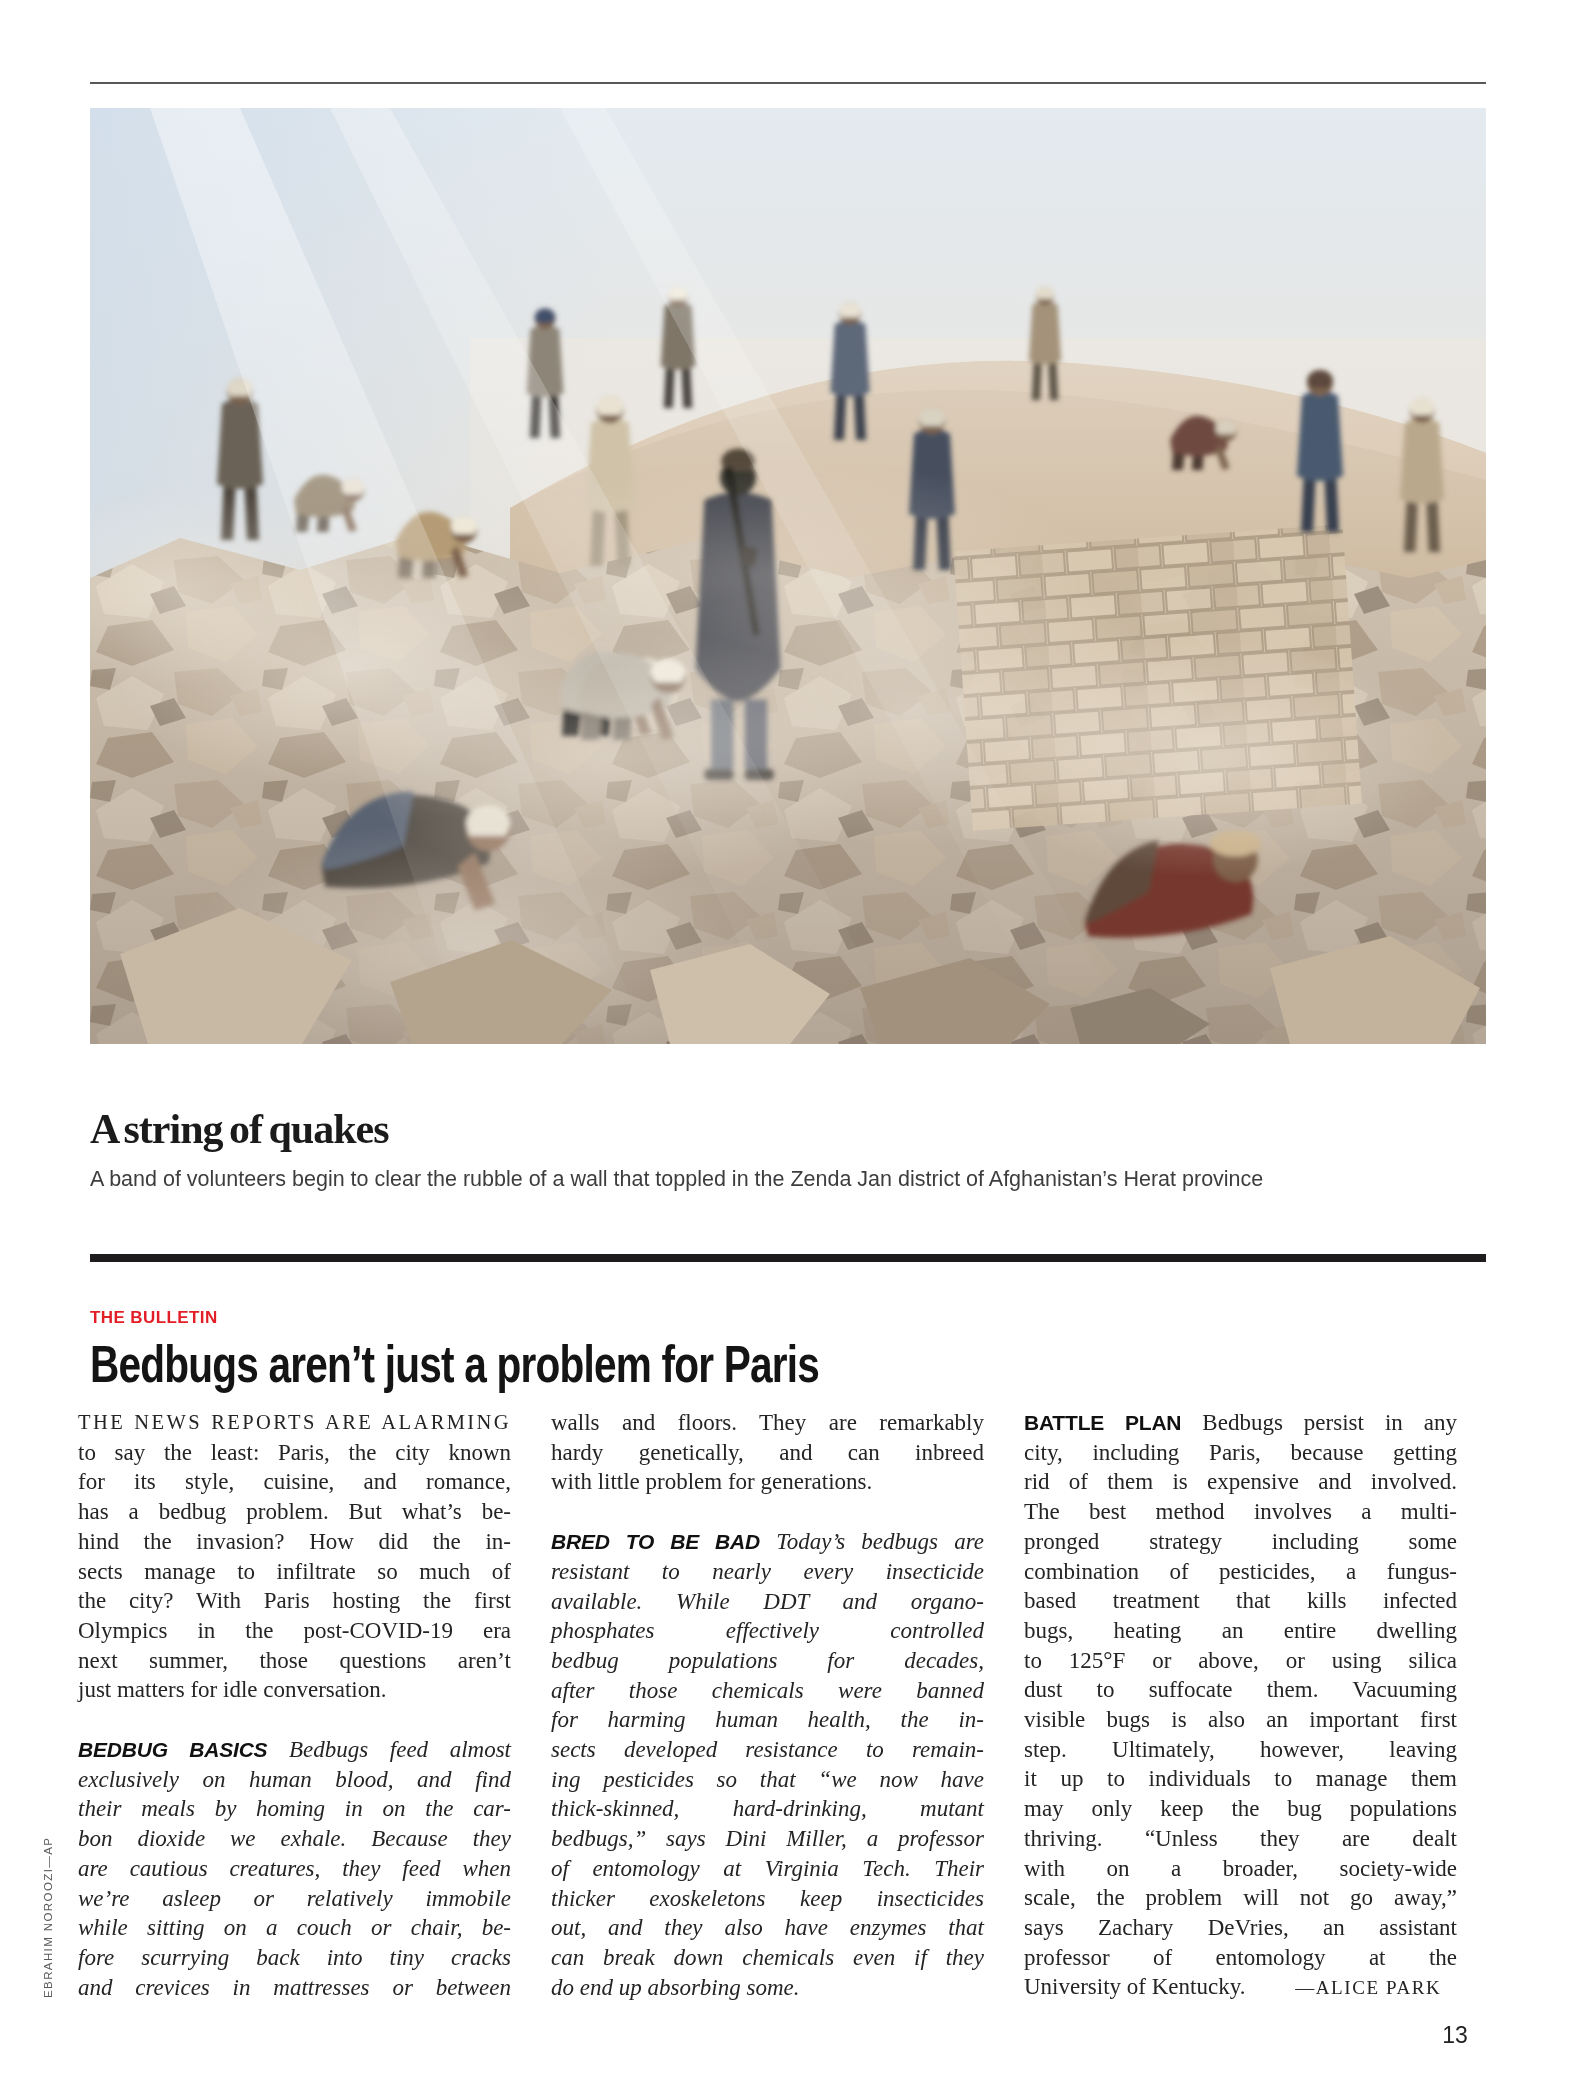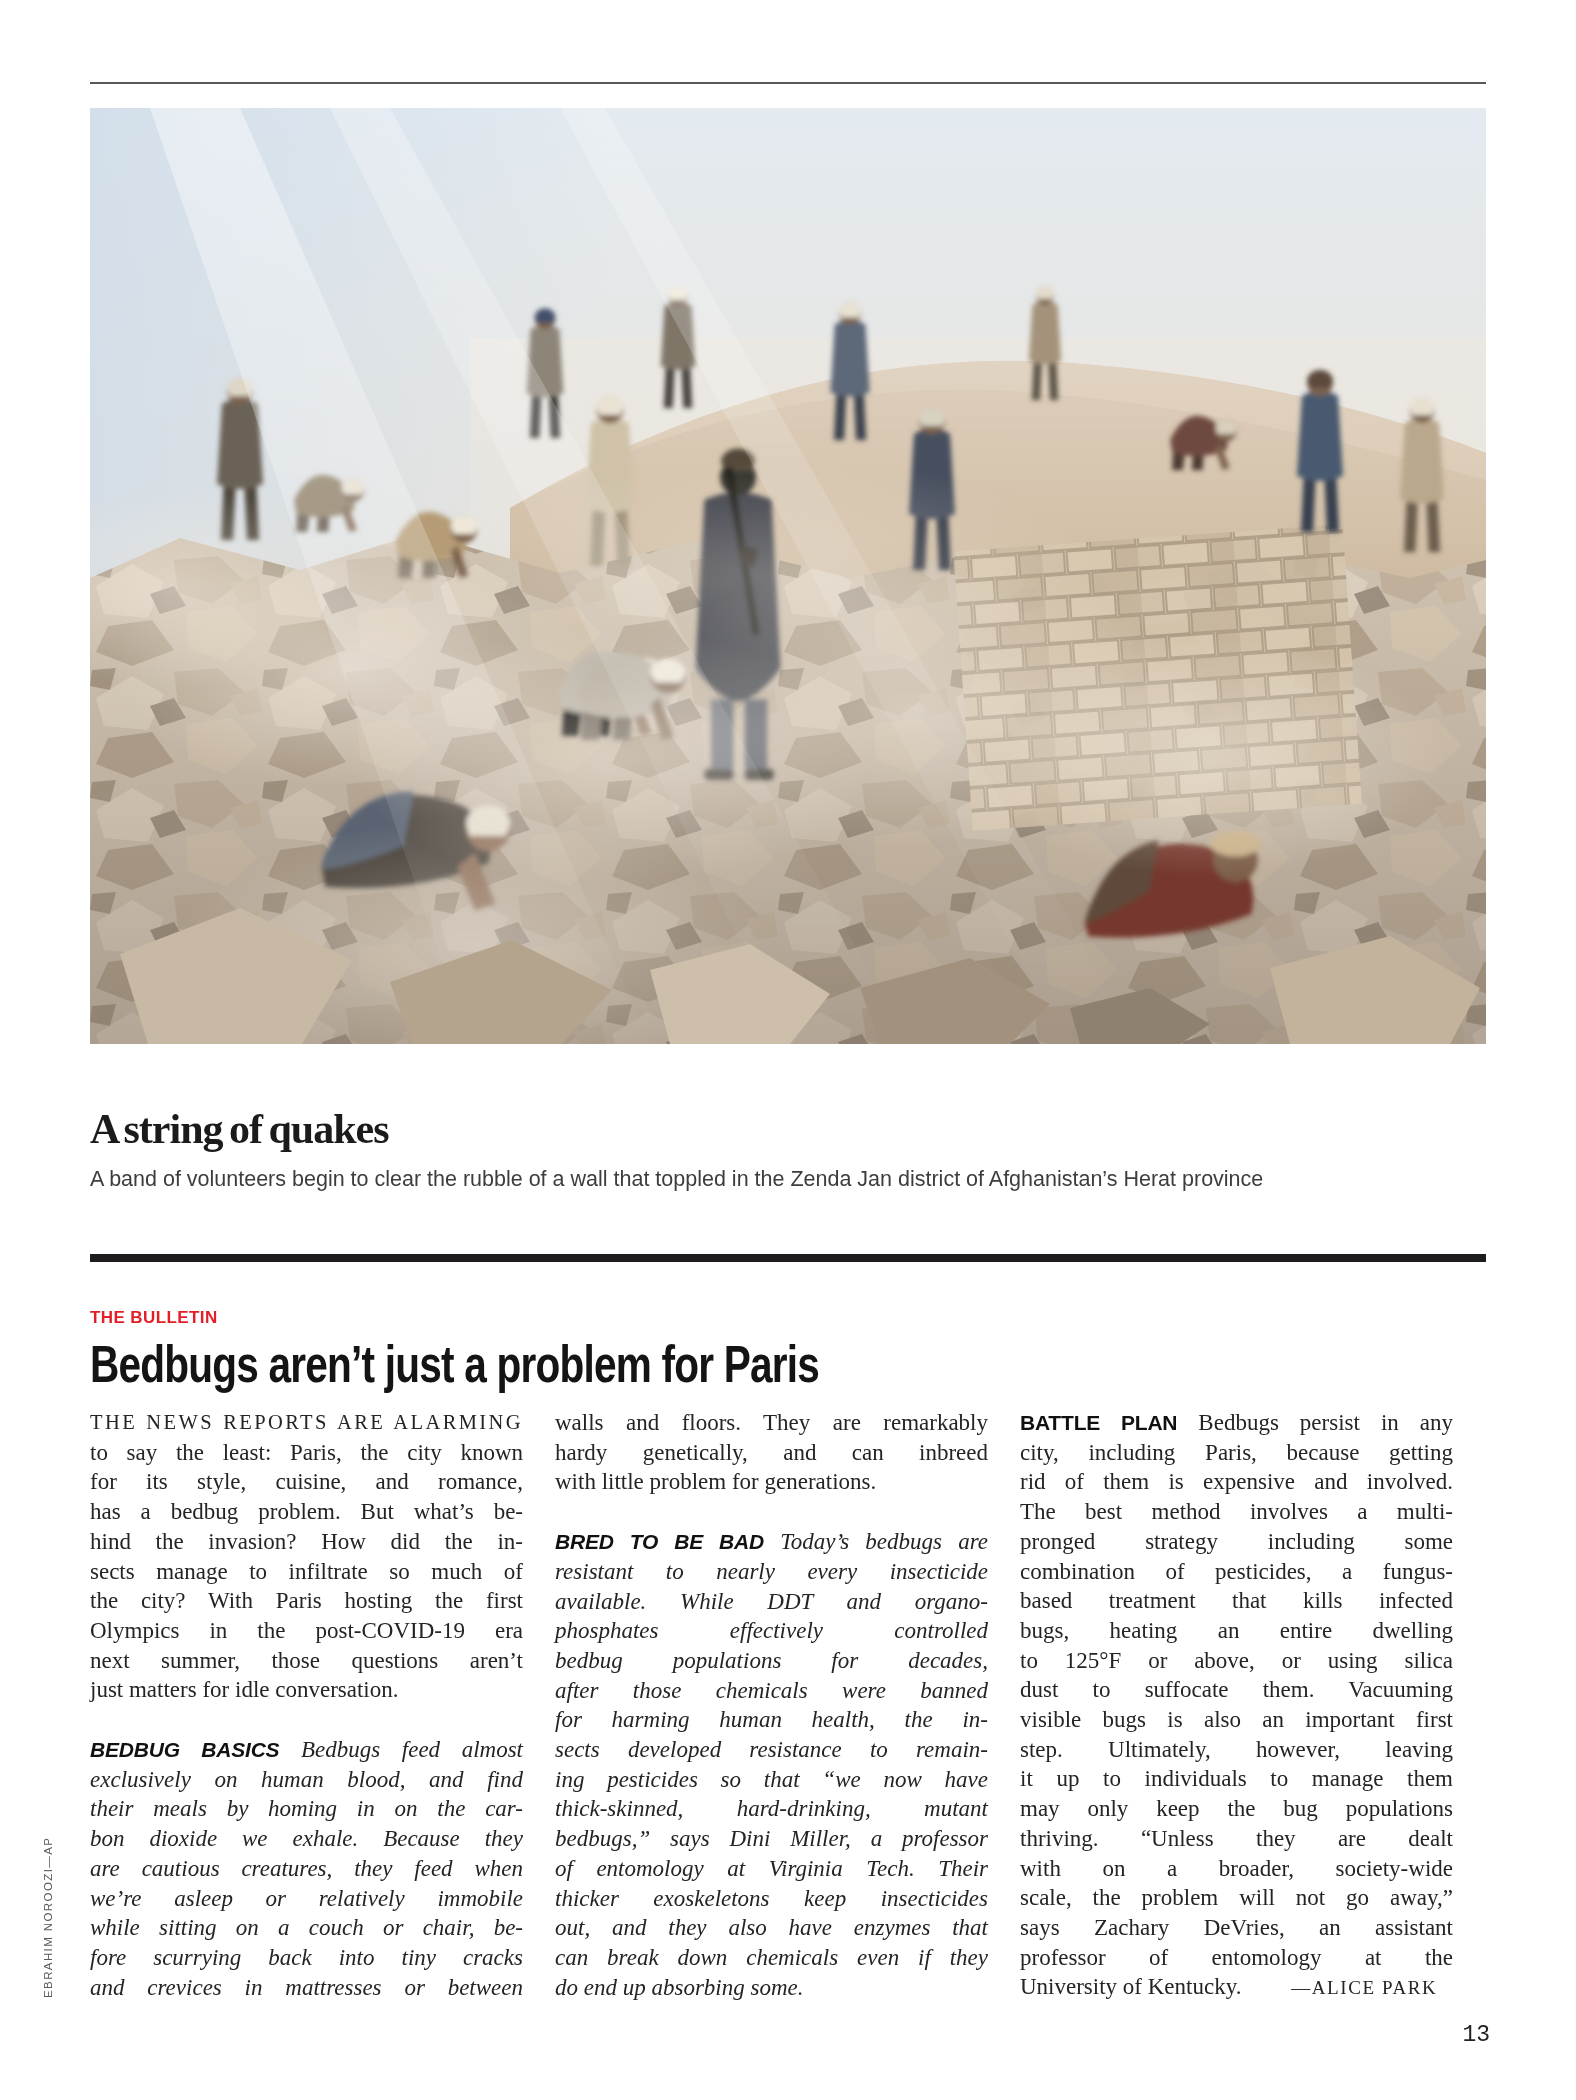--- a/index.html
+++ b/index.html
@@ -28,39 +28,39 @@
     position:absolute;left:90px;top:1308px;
     font-family:"Liberation Sans",sans-serif;font-weight:700;font-size:17px;
     letter-spacing:.4px;color:#e21e26;
   }
   .headline{
     position:absolute;left:90px;top:1334px;
     font-family:"Liberation Sans",sans-serif;font-weight:700;font-size:52px;
     letter-spacing:-1px;color:#141414;white-space:nowrap;
     transform:scaleX(.78);transform-origin:0 50%;
   }
-  .columns{position:absolute;left:90px;top:1408px;width:1396px;display:flex;gap:32px;}
+  .columns{position:absolute;left:78px;top:1408px;width:1396px;display:flex;gap:40px;}
   .col{flex:0 0 433px;width:433px;font-size:23px;line-height:29.7px;color:#242424;}
   .block + .block{margin-top:30px;font-style:italic;}
   .line{text-align:justify;text-align-last:justify;}
   .line.last{text-align-last:left;}
   .line .lead{
     font-family:"Liberation Sans",sans-serif;font-weight:700;font-size:21px;
     letter-spacing:-.2px;color:#111;
   }
   .line.caps{font-size:20.5px;letter-spacing:2.4px;}
   .line .byline{font-size:19px;letter-spacing:1.6px;margin-left:44px;}
   .credit{
     position:absolute;left:42px;top:1998px;transform:rotate(-90deg);transform-origin:0 0;
     font-family:"Liberation Sans",sans-serif;font-size:11.5px;letter-spacing:1.4px;
     color:#59595b;white-space:nowrap;
   }
   .pagenum{
-    position:absolute;left:1420px;top:2022px;width:70px;text-align:right;
-    font-family:Liberation Mono, monospace;font-size:23px;color:#222;
+    position:absolute;left:1420px;top:2022px;width:70px;text-align:center;
+    font-family:Liberation Sans, sans-serif;font-size:23px;color:#222;
   }
 </style>
 </head>
 <body>
 
 <div class="top-rule"></div>
 
 <div class="photo">
   <svg width="1396" height="936" viewBox="0 0 1396 936" preserveAspectRatio="none" role="img">
     <defs>

